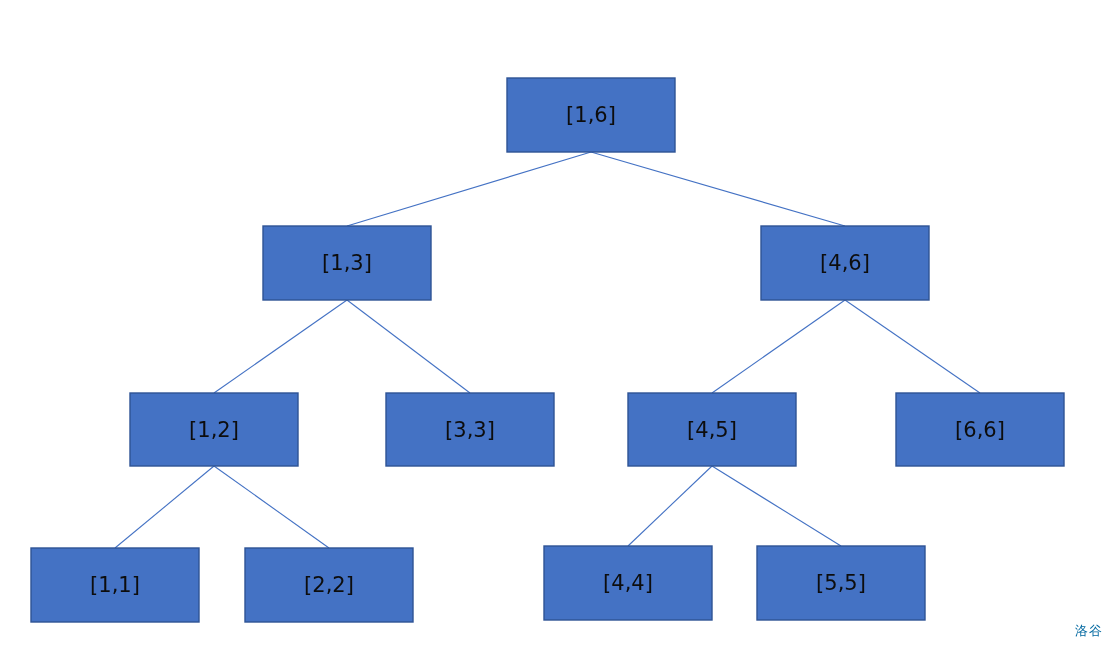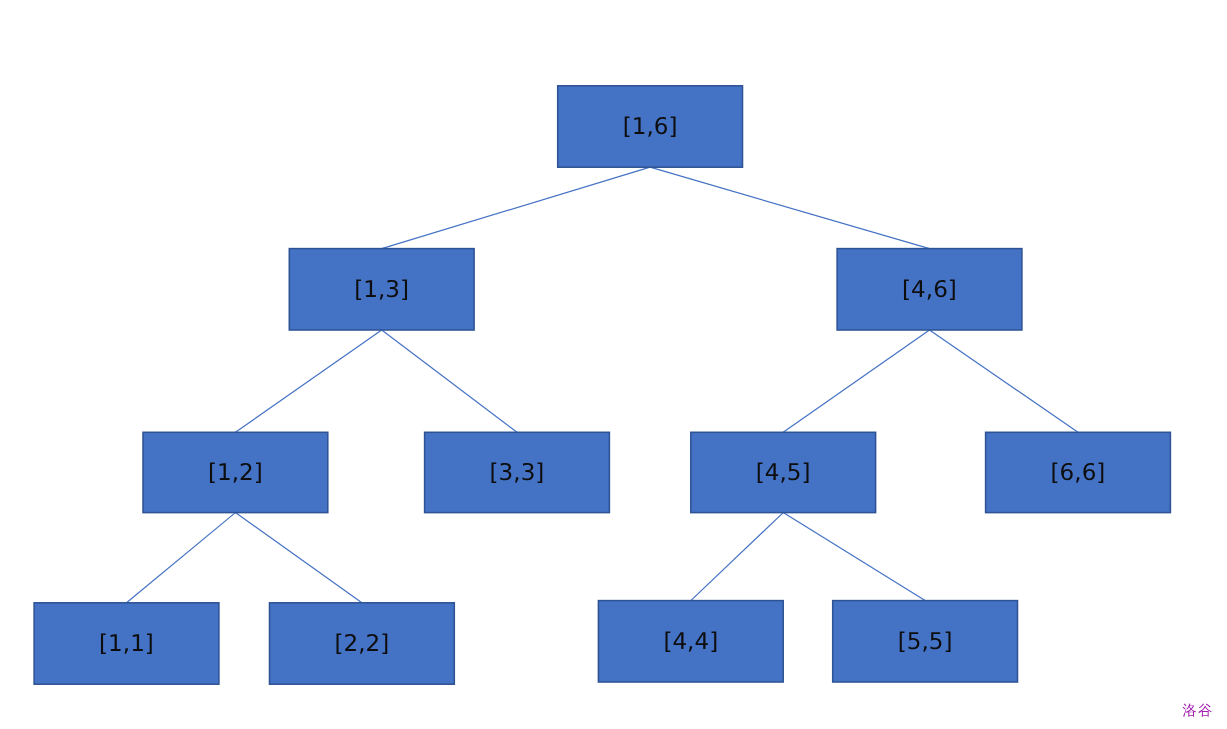--- a/index.html
+++ b/index.html
@@ -32,24 +32,24 @@
     dominant-baseline: middle;
   }
   .edge-line {
     stroke-width: 1.1;
     fill: none;
     shape-rendering: geometricPrecision;
   }
   .watermark {
     position: absolute;
     right: 12px;
-    bottom: 8px;
+    bottom: 23px;
     font-family: "DejaVu Sans", sans-serif;
     font-size: 13px;
-    color: #a21caf;
+    color: #0369a1;
     letter-spacing: 1px;
     user-select: none;
   }
 </style>
 </head>
 <body>
 
 <svg id="canvas" viewBox="0 0 1115 663" xmlns="http://www.w3.org/2000/svg">
   <g id="edges-layer">
       <line x1="591" y1="152" x2="347" y2="226" stroke="#4472C4" class="edge-line"></line>

